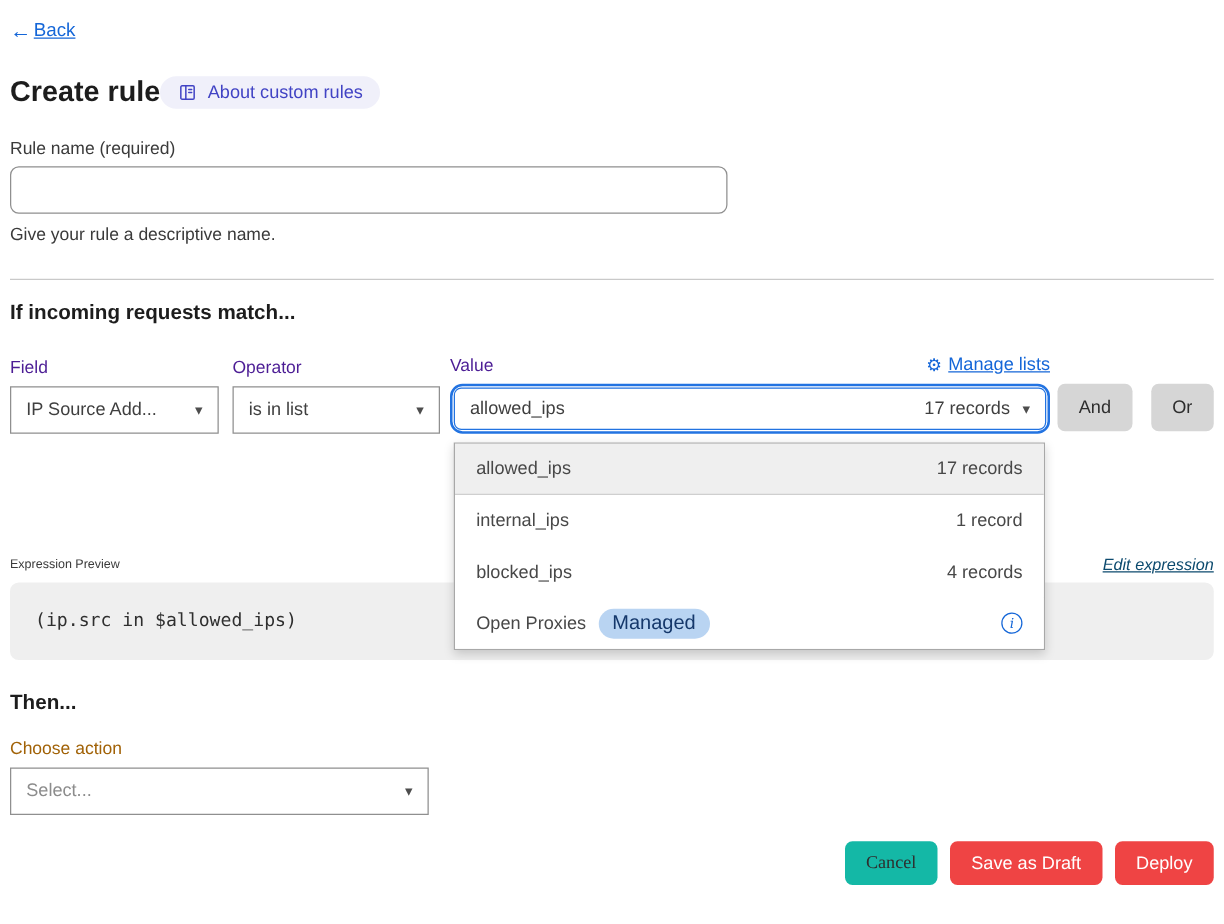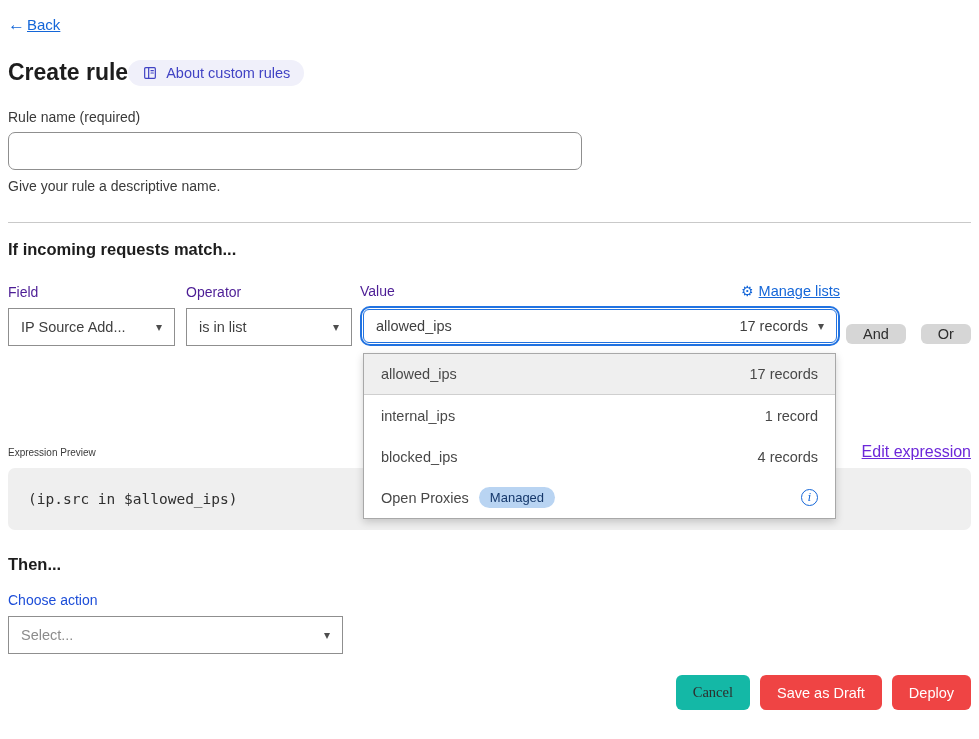--- a/index.html
+++ b/index.html
@@ -51,50 +51,50 @@
   .select { height: 38px; border: 1px solid #8f8f8f; border-radius: 0; background: #fff;
             display: flex; align-items: center; justify-content: space-between;
             padding: 0 12px; font-size: 14.5px; color: #3f3f3f; cursor: pointer; }
   .caret { color: #4d4d4d; font-size: 12px; margin-left: 10px; }
 
   .focus-ring { border: 2px solid #2273e1; border-radius: 10px; padding: 1px; }
   .focus-ring .select { border: 1px solid #2273e1; border-radius: 6px; height: 34px; }
   .value-right { display: flex; align-items: center; }
 
   .btn { border: none; border-radius: 6px; font-size: 14.5px; font-family: inherit; cursor: pointer; }
-  .btn-gray { background: #d6d6d6; color: #2e2e2e; height: 20px; padding: 0 17px; }
+  .btn-gray { background: #d6d6d6; color: #2e2e2e; height: 38px; padding: 0 17px; }
   .andor { margin-bottom: 2px; }
   .or-btn { margin-left: 15px; }
 
   
   .list-dropdown { position: absolute; top: calc(100% + 7px); left: 3px; right: 4px;
                    background: #fff; border: 1px solid #a8a8a8;
                    box-shadow: 0 3px 8px rgba(0,0,0,0.18); z-index: 10; }
   .list-item { height: 41px; display: flex; align-items: center; justify-content: space-between;
                padding: 0 17px; font-size: 14.5px; color: #484848; cursor: pointer; background: #fff; }
   .list-item.selected { background: #efefef; border-bottom: 1px solid #cfcfcf; }
   .item-left { display: flex; align-items: center; }
-  .managed-badge { background: #b9d4f2; color: #15386b; font-size: 13px;
+  .managed-badge { background: #b9d4f2; color: #15386b; font-size: 16px;
                    padding: 3px 11px; border-radius: 12px; margin-left: 10px; text-align: right; }
   .info-icon { width: 17px; height: 17px; border: 1.5px solid #1466d8; border-radius: 50%;
                color: #1466d8; font-size: 11px; display: flex; align-items: center;
                justify-content: center; font-family: "DejaVu Serif", serif; font-style: italic;
                cursor: pointer; }
 
   
   .expr-row { display: flex; justify-content: space-between; align-items: center; margin-top: 97px; }
   .expr-label { font-size: 10px; color: #3a3a3a; }
-  .edit-link { color: #6d28d9; font-size: 16px; text-decoration: underline; cursor: pointer; }
+  .edit-link { color: #0c4a6e; font-size: 13px; text-decoration: underline; cursor: pointer; font-style: italic; }
   .expr-block { margin-top: 7px; background: #efefef; border-radius: 7px; height: 62px;
                 display: flex; align-items: center; padding: 0 20px;
                 font-family: "DejaVu Sans Mono", monospace; font-size: 14.5px; color: #2f2f2f; }
 
   
   .then-heading { margin-top: 25px; }
-  .choose-label { margin-top: 18px; font-size: 14px; color: #1d4ed8; }
+  .choose-label { margin-top: 18px; font-size: 14px; color: #a16207; }
   .action-select { width: 335px; margin-top: 8px; }
   .placeholder { color: #8c8c8c; }
 
   
   .footer { display: flex; justify-content: flex-end; gap: 10px; margin-top: 21px; }
   .btn-footer { height: 35px; padding: 0 17px; }
   .btn-cancel { background: #14b8a6; color: #2e2e2e; font-family: Liberation Serif, serif; }
   .btn-primary { background: #ef4444; color: #ffffff; }
 </style>
 </head>

